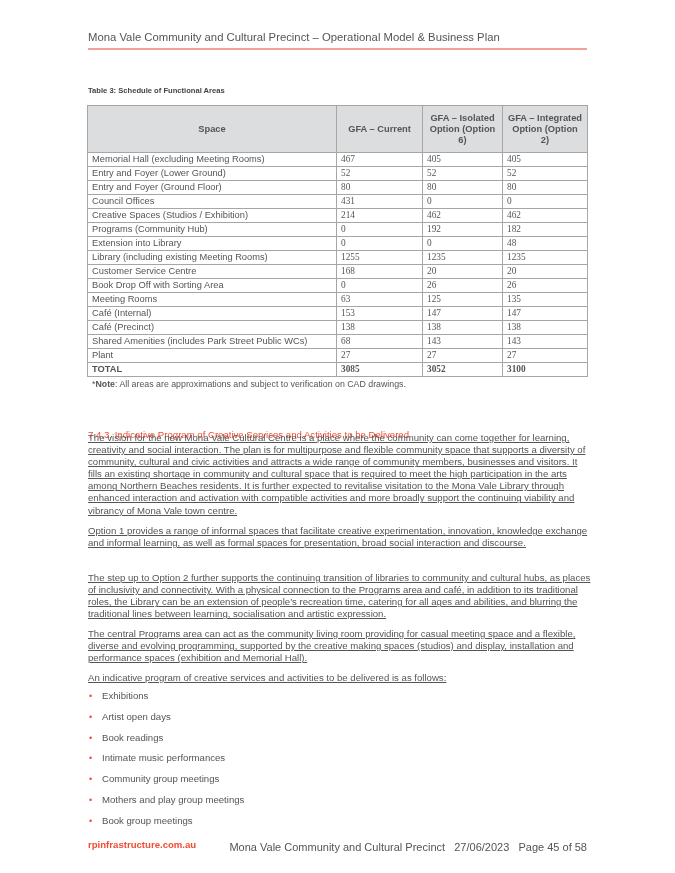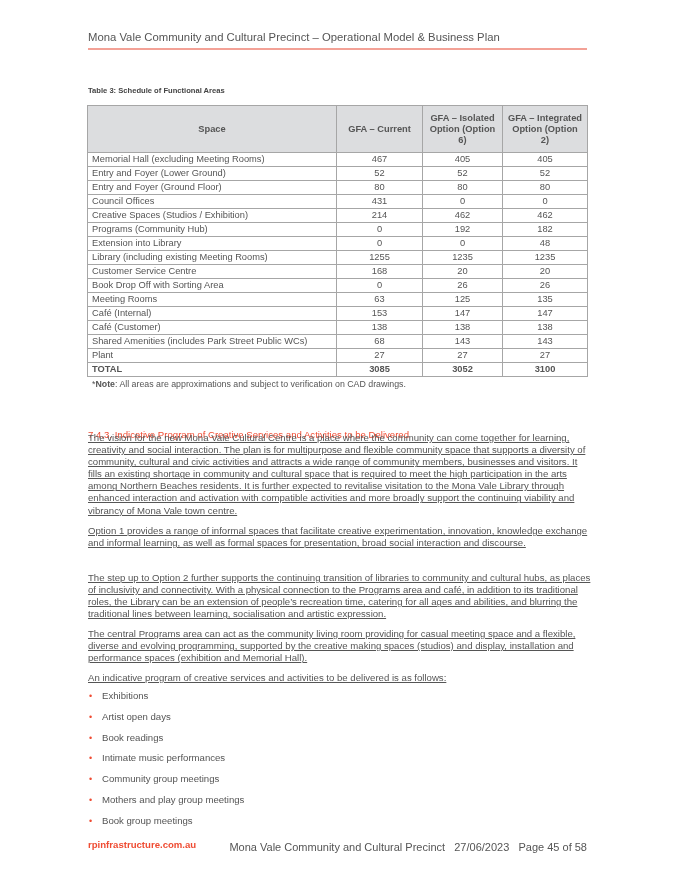--- a/index.html
+++ b/index.html
@@ -6,21 +6,21 @@
     body { width: 675px; height: 873px; position: relative; overflow: hidden;
       font-family: "Liberation Sans", sans-serif; color: #555555; }
     .page-header { position: absolute; left: 88px; top: 31px; font-size: 11.3px; color: #555555; text-align: center; }
     .header-rule { position: absolute; left: 88px; top: 48px; width: 499px; height: 2px; background: #f3a196; }
     .table-caption { position: absolute; left: 88px; top: 86px; font-size: 7.6px; font-weight: bold; color: #444444; }
     table.areas { position: absolute; left: 87px; top: 105px; width: 501px; border-collapse: collapse;
       font-size: 9.3px; color: #555555; }
     table.areas th, table.areas td { border: 1px solid #a6a6a6; padding: 0 4px; }
     table.areas th { background: #dcdddf; font-weight: bold; color: #555555; height: 46px; text-align: center; line-height: 11px; font-size: 9.3px; }
     table.areas td { height: 13px; line-height: 13px; white-space: nowrap; }
-    table.areas td.num { text-align: center; }
+    table.areas td.num { text-align: left; font-family: Liberation Serif, serif; }
     table.areas tr.total td { font-weight: bold; }
     col.c1 { width: 249px; } col.c2 { width: 86px; } col.c3 { width: 80px; } col.c4 { width: 85px; }
     .note { position: absolute; left: 92px; top: 379px; font-size: 8.8px; color: #555555; }
     .note b { color: #555555; }
     .section-heading { position: absolute; left: 88px; top: 413px; font-size: 9.6px; color: #ef4b32; margin-top: 16px; }
     .body-text { position: absolute; left: 88px; width: 505px; font-size: 9.6px; line-height: 12.1px; color: #555555; margin: 0; text-decoration: underline; }
     .p1 { top: 432px; } .p2 { top: 525px; } .p3 { top: 572px; } .p4 { top: 628px; } .p5 { top: 672px; }
     ul.bullets { position: absolute; left: 88px; top: 690px; margin: 0; padding: 0; list-style: none; font-size: 9.6px; color: #555555; }
     ul.bullets li { height: 20.8px; line-height: 12px; position: relative; padding-left: 14px; }
     ul.bullets li .dot { position: absolute; left: 1px; top: 0; color: #ef4b32; font-size: 9px; }
@@ -117,21 +117,21 @@
         <td class="num">125</td>
         <td class="num">135</td>
       </tr>
       <tr>
         <td>Café (Internal)</td>
         <td class="num">153</td>
         <td class="num">147</td>
         <td class="num">147</td>
       </tr>
       <tr>
-        <td>Café (Customer)</td>
+        <td>Café (Precinct)</td>
         <td class="num">138</td>
         <td class="num">138</td>
         <td class="num">138</td>
       </tr>
       <tr>
         <td>Shared Amenities (includes Park Street Public WCs)</td>
         <td class="num">68</td>
         <td class="num">143</td>
         <td class="num">143</td>
       </tr>

